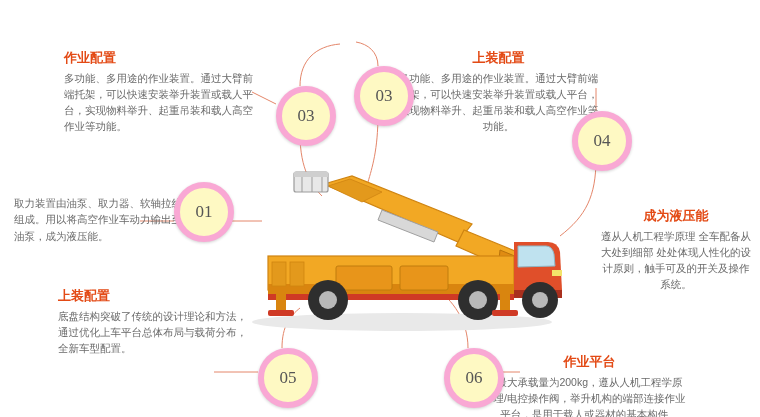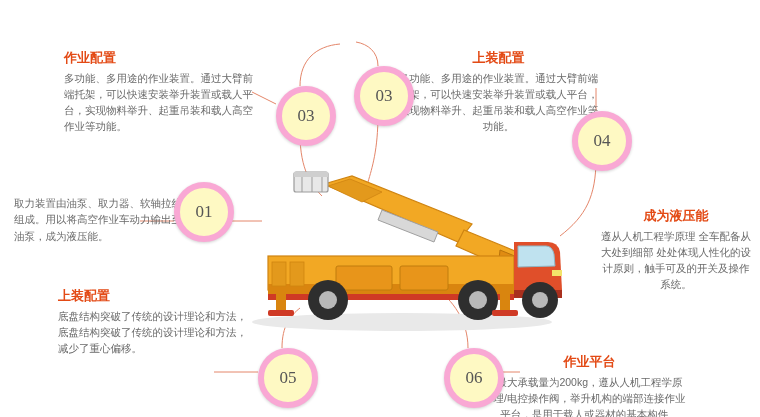--- a/index.html
+++ b/index.html
@@ -232,21 +232,21 @@
     <p class="body">多功能、多用途的作业装置。通过大臂前端托架，可以快速安装举升装置或载人平台，实现物料举升、起重吊装和载人高空作业等功能。</p>
   </div>
 
   <div class="block right" id="block-4">
     <p class="title">成为液压能</p>
     <p class="body">遵从人机工程学原理 全车配备从大处到细部 处处体现人性化的设计原则，触手可及的开关及操作系统。</p>
   </div>
 
   <div class="block" id="block-5">
     <p class="title">上装配置</p>
-    <p class="body">底盘结构突破了传统的设计理论和方法，底盘结构突破了传统的设计理论和方法，减少了重心偏移。</p>
+    <p class="body">底盘结构突破了传统的设计理论和方法，通过优化上车平台总体布局与载荷分布，全新车型配置。</p>
   </div>
 
   <div class="block right" id="block-6">
     <p class="title">作业平台</p>
     <p class="body">最大承载量为200kg，遵从人机工程学原理/电控操作阀，举升机构的端部连接作业平台，是用于载人或器材的基本构件。</p>
   </div>
 
 </div>
 
 </body></html>

